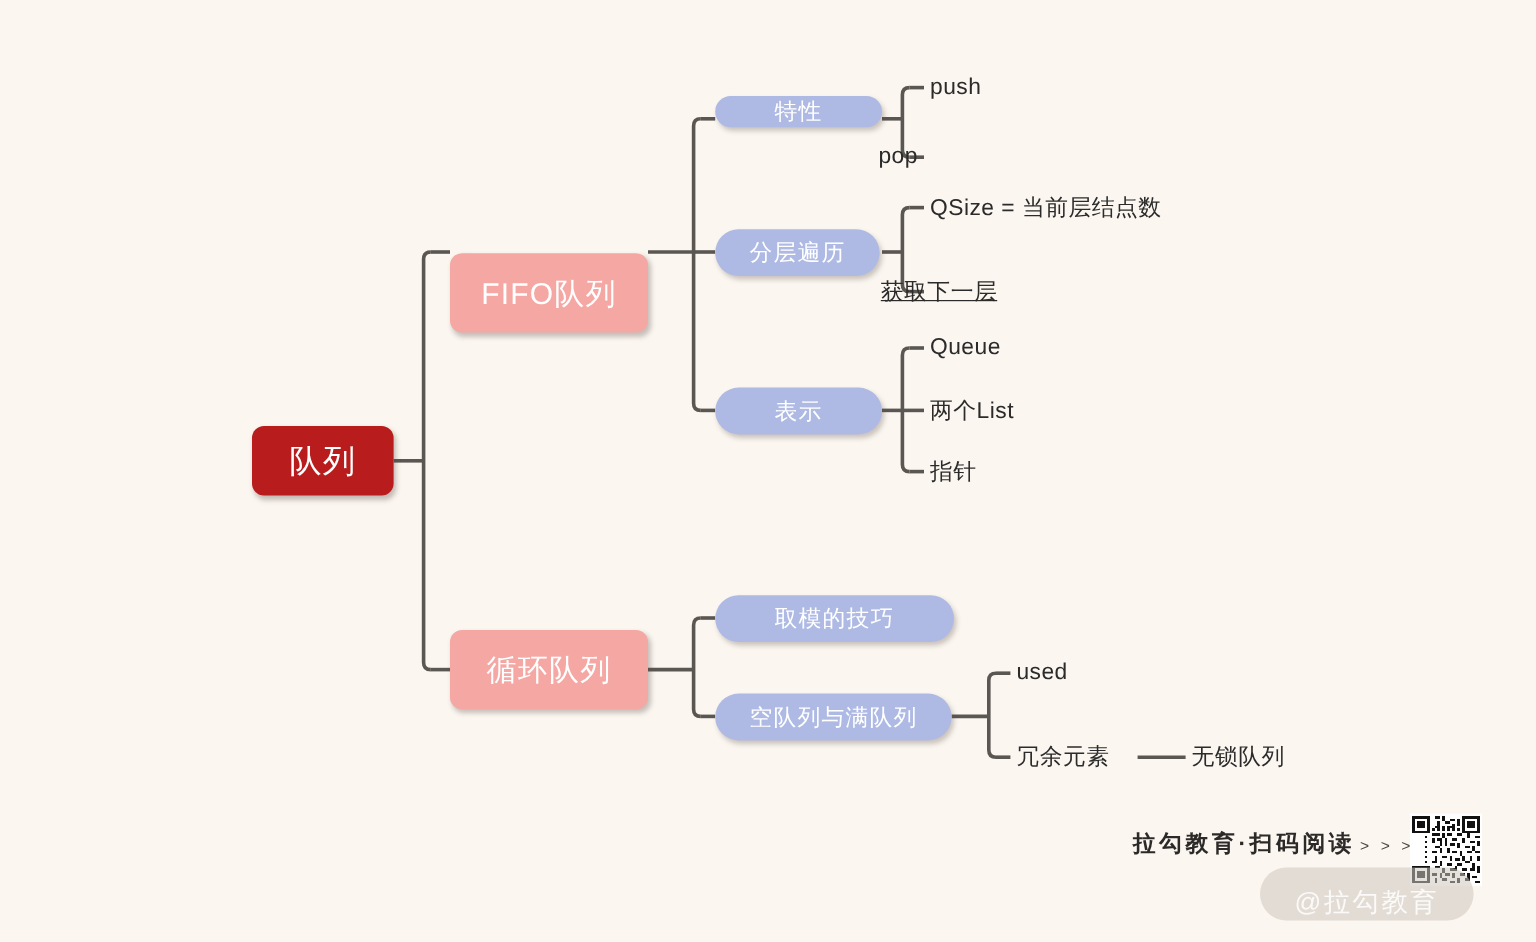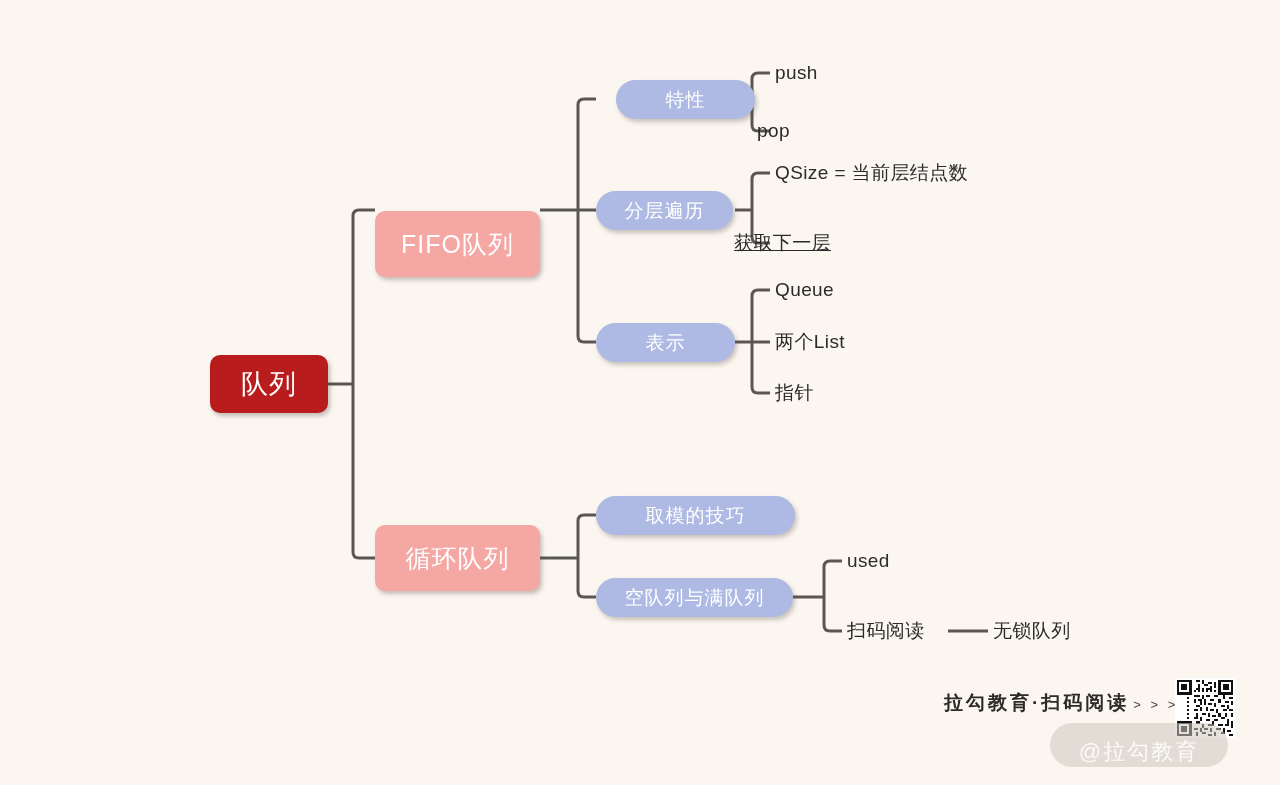--- a/index.html
+++ b/index.html
@@ -175,21 +175,21 @@
   </div>
 
   <div class="node node-l2" style="left:375px; top:177px; width:165px; height:66px;margin-top:34px;">
     <span>FIFO队列</span>
   </div>
 
   <div class="node node-l2" style="left:375px; top:525px; width:165px; height:66px;">
     <span>循环队列</span>
   </div>
 
-  <div class="node node-l3" style="left:616px; top:80px; width:139px; height:39px;">
+  <div class="node node-l3" style="left:596px; top:80px; width:139px; height:26px;">
     <span>特性</span>
   </div>
 
   <div class="node node-l3" style="left:596px; top:191px; width:137px; height:39px;">
     <span>分层遍历</span>
   </div>
 
   <div class="node node-l3" style="left:596px; top:323px; width:139px; height:39px;">
     <span>表示</span>
   </div>
@@ -199,21 +199,21 @@
   </div>
 
   <div class="node node-l3" style="left:596px; top:496px; width:199px; height:39px;">
     <span>取模的技巧</span>
   </div>
 
   <div class="leaf" style="left:775px; top:61px; height:24px;">
     <span>push</span>
   </div>
 
-  <div class="leaf" style="left:757px; top:119px; height:24px;justify-content:flex-end;">
+  <div class="leaf" style="left:732px; top:119px; height:24px;justify-content:flex-end;">
     <span>pop</span>
   </div>
 
   <div class="leaf" style="left:775px; top:161px; height:24px;">
     <span>QSize = 当前层结点数</span>
   </div>
 
   <div class="leaf" style="left:734px; top:231px; height:24px;text-decoration:underline;">
     <span>获取下一层</span>
   </div>
@@ -228,21 +228,21 @@
 
   <div class="leaf" style="left:775px; top:381px; height:24px;">
     <span>指针</span>
   </div>
 
   <div class="leaf" style="left:847px; top:549px; height:24px;">
     <span>used</span>
   </div>
 
   <div class="leaf" style="left:847px; top:619px; height:24px;">
-    <span>扫码阅读</span>
+    <span>冗余元素</span>
   </div>
 
   <div class="leaf" style="left:993px; top:619px; height:24px;">
     <span>无锁队列</span>
   </div>
 
   <div id="footer-brand">
     <span>拉勾教育·扫码阅读</span>
     <span id="footer-chevrons">&gt; &gt; &gt;</span>
   </div>

